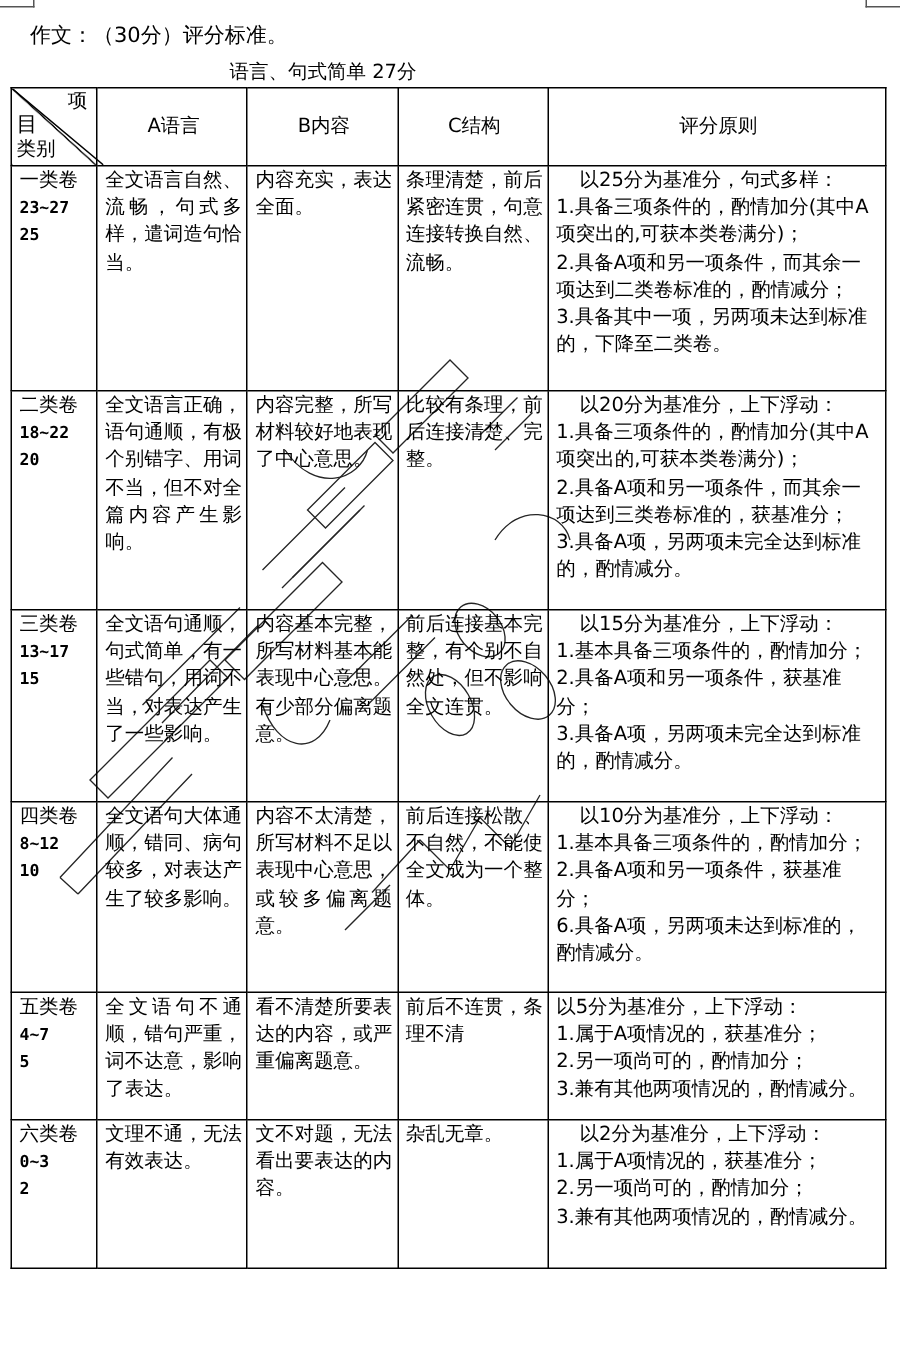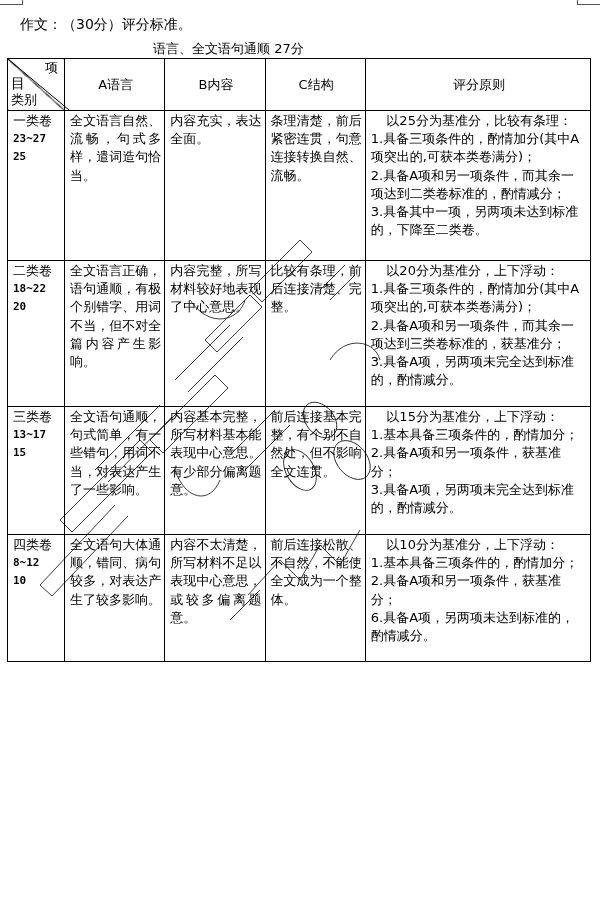--- a/index.html
+++ b/index.html
@@ -74,21 +74,21 @@
   .row-5 td { height: 83px; }
   .row-6 td { height: 97px; }
 </style>
 </head>
 <body>
 
 <div class="corner-mark"></div>
 <div class="corner-mark-right"></div>
 
 <div class="doc-title">作文：（30分）评分标准。</div>
-<div class="table-caption">语言、全文语句通顺 27分</div>
+<div class="table-caption">语言、句式简单 27分</div>
 
 <table class="rubric">
   <colgroup>
     <col class="col-cat">
       <col class="col-a">
       <col class="col-b">
       <col class="col-c">
       <col class="col-p">
   </colgroup>
   <thead>
@@ -111,21 +111,21 @@
     <tr class="row-1">
       <td class="cat">
         <span class="cat-name">一类卷</span>
         <span class="cat-range">23~27</span>
         <span class="cat-base">25</span>
       </td>
       <td class="justify">全文语言自然、流畅，句式多样，遣词造句恰当。</td>
       <td class="justify">内容充实，表达全面。</td>
       <td class="justify">条理清楚，前后紧密连贯，句意连接转换自然、流畅。</td>
       <td class="principle">
-        <p class="lead">以25分为基准分，比较有条理：</p>
+        <p class="lead">以25分为基准分，句式多样：</p>
         <p>1.具备三项条件的，酌情加分(其中A项突出的,可获本类卷满分)；</p>
         <p>2.具备A项和另一项条件，而其余一项达到二类卷标准的，酌情减分；</p>
         <p>3.具备其中一项，另两项未达到标准的，下降至二类卷。</p>
       </td>
     </tr>
     <tr class="row-2">
       <td class="cat">
         <span class="cat-name">二类卷</span>
         <span class="cat-range">18~22</span>
         <span class="cat-base">20</span>
@@ -163,20 +163,52 @@
         <span class="cat-base">10</span>
       </td>
       <td class="justify">全文语句大体通顺，错同、病句较多，对表达产生了较多影响。</td>
       <td class="justify">内容不太清楚，所写材料不足以表现中心意思，或较多偏离题意。</td>
       <td class="justify">前后连接松散、不自然，不能使全文成为一个整体。</td>
       <td class="principle">
         <p class="lead">以10分为基准分，上下浮动：</p>
         <p>1.基本具备三项条件的，酌情加分；</p>
         <p>2.具备A项和另一项条件，获基准分；</p>
         <p>6.具备A项，另两项未达到标准的，酌情减分。</p>
+      </td>
+    </tr>
+    <tr class="row-5">
+      <td class="cat">
+        <span class="cat-name">五类卷</span>
+        <span class="cat-range">4~7</span>
+        <span class="cat-base">5</span>
+      </td>
+      <td class="justify">全文语句不通顺，错句严重，词不达意，影响了表达。</td>
+      <td class="justify">看不清楚所要表达的内容，或严重偏离题意。</td>
+      <td class="justify">前后不连贯，条理不清</td>
+      <td class="principle">
+        <p>以5分为基准分，上下浮动：</p>
+        <p>1.属于A项情况的，获基准分；</p>
+        <p>2.另一项尚可的，酌情加分；</p>
+        <p>3.兼有其他两项情况的，酌情减分。</p>
+      </td>
+    </tr>
+    <tr class="row-6">
+      <td class="cat">
+        <span class="cat-name">六类卷</span>
+        <span class="cat-range">0~3</span>
+        <span class="cat-base">2</span>
+      </td>
+      <td class="justify">文理不通，无法有效表达。</td>
+      <td class="justify">文不对题，无法看出要表达的内容。</td>
+      <td class="justify">杂乱无章。</td>
+      <td class="principle">
+        <p class="lead">以2分为基准分，上下浮动：</p>
+        <p>1.属于A项情况的，获基准分；</p>
+        <p>2.另一项尚可的，酌情加分；</p>
+        <p>3.兼有其他两项情况的，酌情减分。</p>
       </td>
     </tr>
   </tbody>
 </table>
 
 <svg class="watermark" viewBox="0 0 600 906">
   <g fill="none" stroke="#000" stroke-width="0.9" opacity="0.85">
 
     <path d="M40 585 L115 505 M52 596 L128 516 M40 585 L52 596"></path>
     <path d="M60 520 L140 440 L152 452 L72 532 Z"></path>

